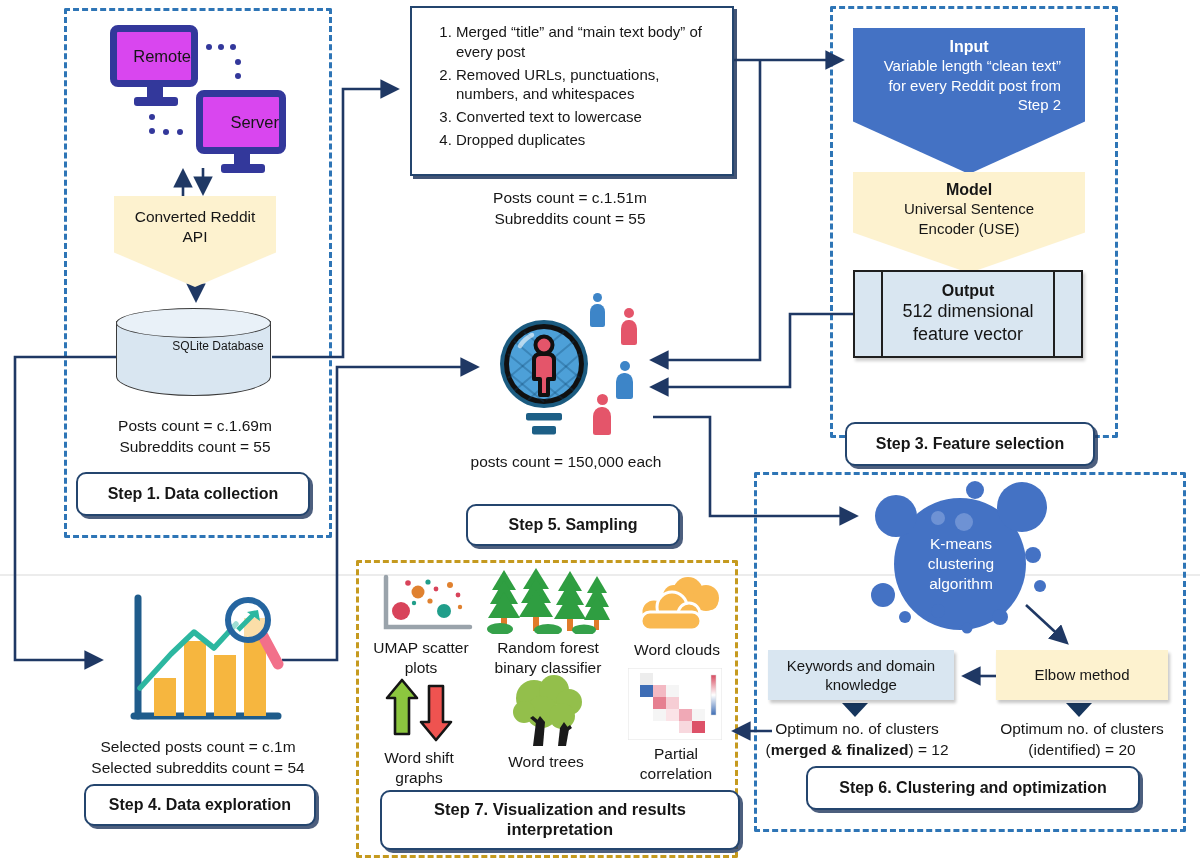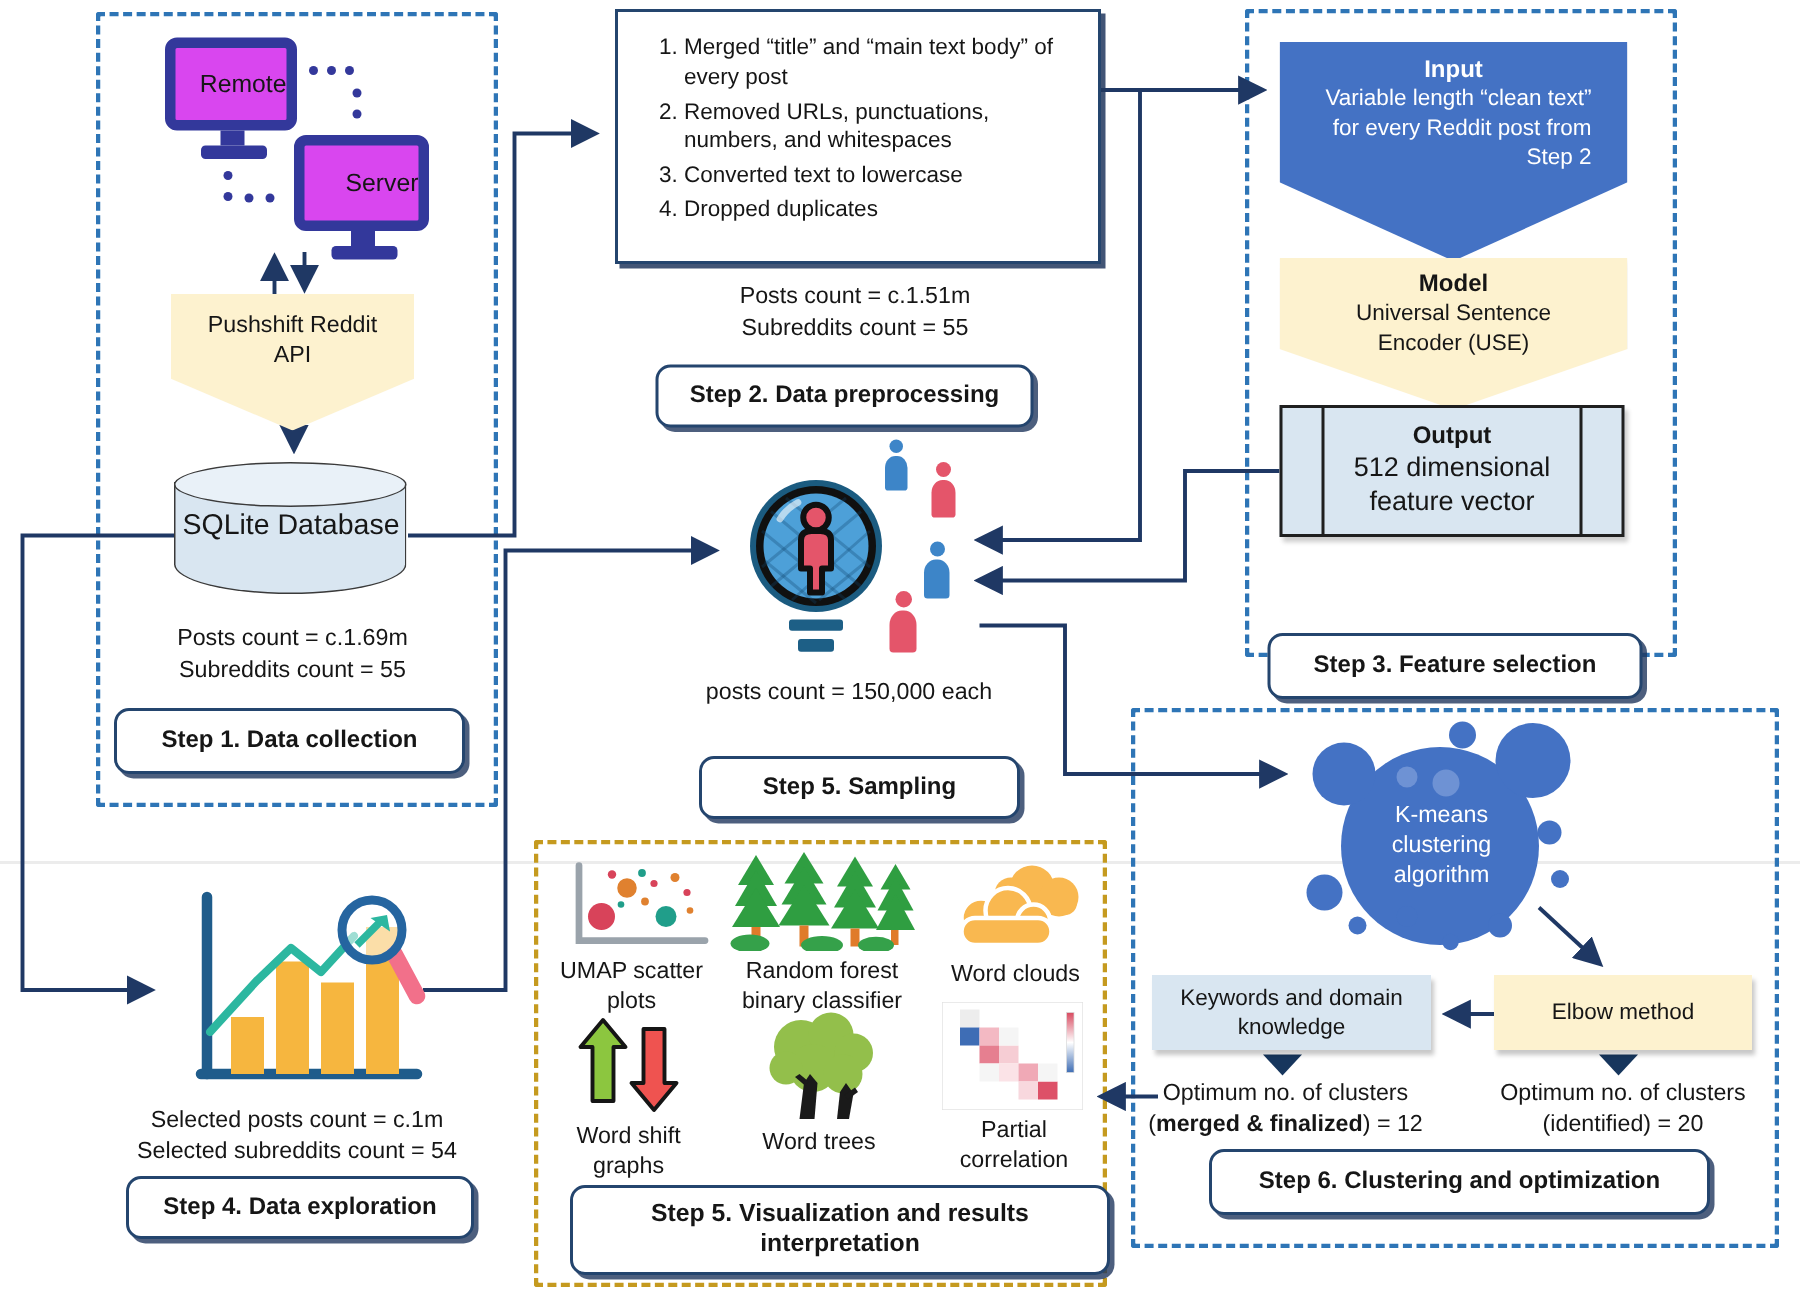--- a/index.html
+++ b/index.html
@@ -98,26 +98,26 @@
   <div class="abs mon-neck" style="left:147px;top:87px;width:16px;height:10px;"></div>
   <div class="abs mon-base" style="left:134px;top:97px;width:44px;height:9px;"></div>
 
   <div class="abs monitor" style="left:196px;top:90px;width:76px;height:50px;">
     <span>Server</span>
   </div>
   <div class="abs mon-neck" style="left:234px;top:154px;width:16px;height:10px;"></div>
   <div class="abs mon-base" style="left:221px;top:164px;width:44px;height:9px;"></div>
 
   <div class="abs banner cream shadowed" style="left:114px;top:196px;width:162px;height:80px;padding-top:11px;font-size:15.5px;line-height:1.3;">
-    <span style="width:130px;">Pushshift Reddit API</span>
+    <span style="width:130px;">Converted Reddit API</span>
   </div>
 
   <div class="abs cyl-top" style="left:116px;top:308px;width:153px;height:28px;"></div>
   <div class="abs cyl-body" style="left:116px;top:321px;width:153px;height:74px;"></div>
-  <div class="abs z3" style="left:116px;top:338px;width:156px;text-align:center;font-size:19px;line-height:1.35;">
+  <div class="abs z3" style="left:116px;top:338px;width:156px;text-align:center;font-size:12px;line-height:1.35;padding-left:24px;">
     <span>SQLite Database</span>
   </div>
 
   <div class="abs stats" style="left:70px;top:416px;width:250px;">
     <div>Posts count = c.1.69m</div>
     <div>Subreddits count = 55</div>
   </div>
   <div class="abs step-btn" style="left:76px;top:472px;width:230px;height:40px;">
     <span>Step 1. Data collection</span>
   </div>
@@ -126,23 +126,20 @@
     <ol style="margin:14px 0 0 0;padding-left:44px;padding-right:12px;font-size:15px;line-height:1.32;">
       <li style="margin-bottom:3px;">Merged “title” and “main text body” of every post</li>
       <li style="margin-bottom:3px;">Removed URLs, punctuations, numbers, and whitespaces</li>
       <li style="margin-bottom:3px;">Converted text to lowercase</li>
       <li>Dropped duplicates</li>
     </ol>
   </div>
   <div class="abs stats" style="left:440px;top:188px;width:260px;">
     <div>Posts count = c.1.51m</div>
     <div>Subreddits count = 55</div>
-  </div>
-  <div class="abs step-btn" style="left:437px;top:243px;width:248px;height:38px;">
-    <span>Step 2. Data preprocessing</span>
   </div>
 
   <div class="abs dash-blue" style="left:830px;top:6px;width:282px;height:426px;"></div>
 
   <div class="abs banner bluefill shadowed" style="left:853px;top:28px;width:232px;height:136px;clip-path:polygon(0 0,100% 0,100% 64%,50% 100%,0 64%);padding-top:10px;text-align:right;">
     <b style="font-size:16px;">Input</b>
     <span style="font-size:15px;line-height:1.3;width:184px;">Variable length “clean text” for every Reddit post from Step 2</span>
   </div>
 
   <div class="abs banner cream shadowed" style="left:853px;top:172px;width:232px;height:92px;clip-path:polygon(0 0,100% 0,100% 60%,50% 100%,0 60%);padding-top:9px;">
@@ -344,21 +341,21 @@
           <stop offset="1" stop-color="#3e6db5"></stop>
       </linearGradient>
     </defs>
     <rect x="83" y="7" width="5" height="40" fill="url(#cbar)" stroke="#dadada" stroke-width="0.5"></rect>
   </svg>
   <div class="abs icon-label" style="left:620px;top:744px;width:112px;">
     <span>Partial correlation</span>
   </div>
 
   <div class="abs step-btn" style="left:380px;top:790px;width:328px;height:56px;font-size:16.5px;padding:0 14px;">
-    <span>Step 5. Visualization and results interpretation</span>
+    <span>Step 7. Visualization and results interpretation</span>
   </div>
 
   <div class="abs dash-blue" style="left:754px;top:472px;width:426px;height:354px;"></div>
 
   <svg class="abs z2" width="212" height="168" viewBox="0 0 212 168" style="left:854px;top:478px;">
     <g fill="#4472c4">
       <circle cx="106" cy="86" r="66"></circle>
       <circle cx="42" cy="38" r="21"></circle>
       <circle cx="168" cy="29" r="25"></circle>
       <circle cx="121" cy="12" r="9"></circle>

